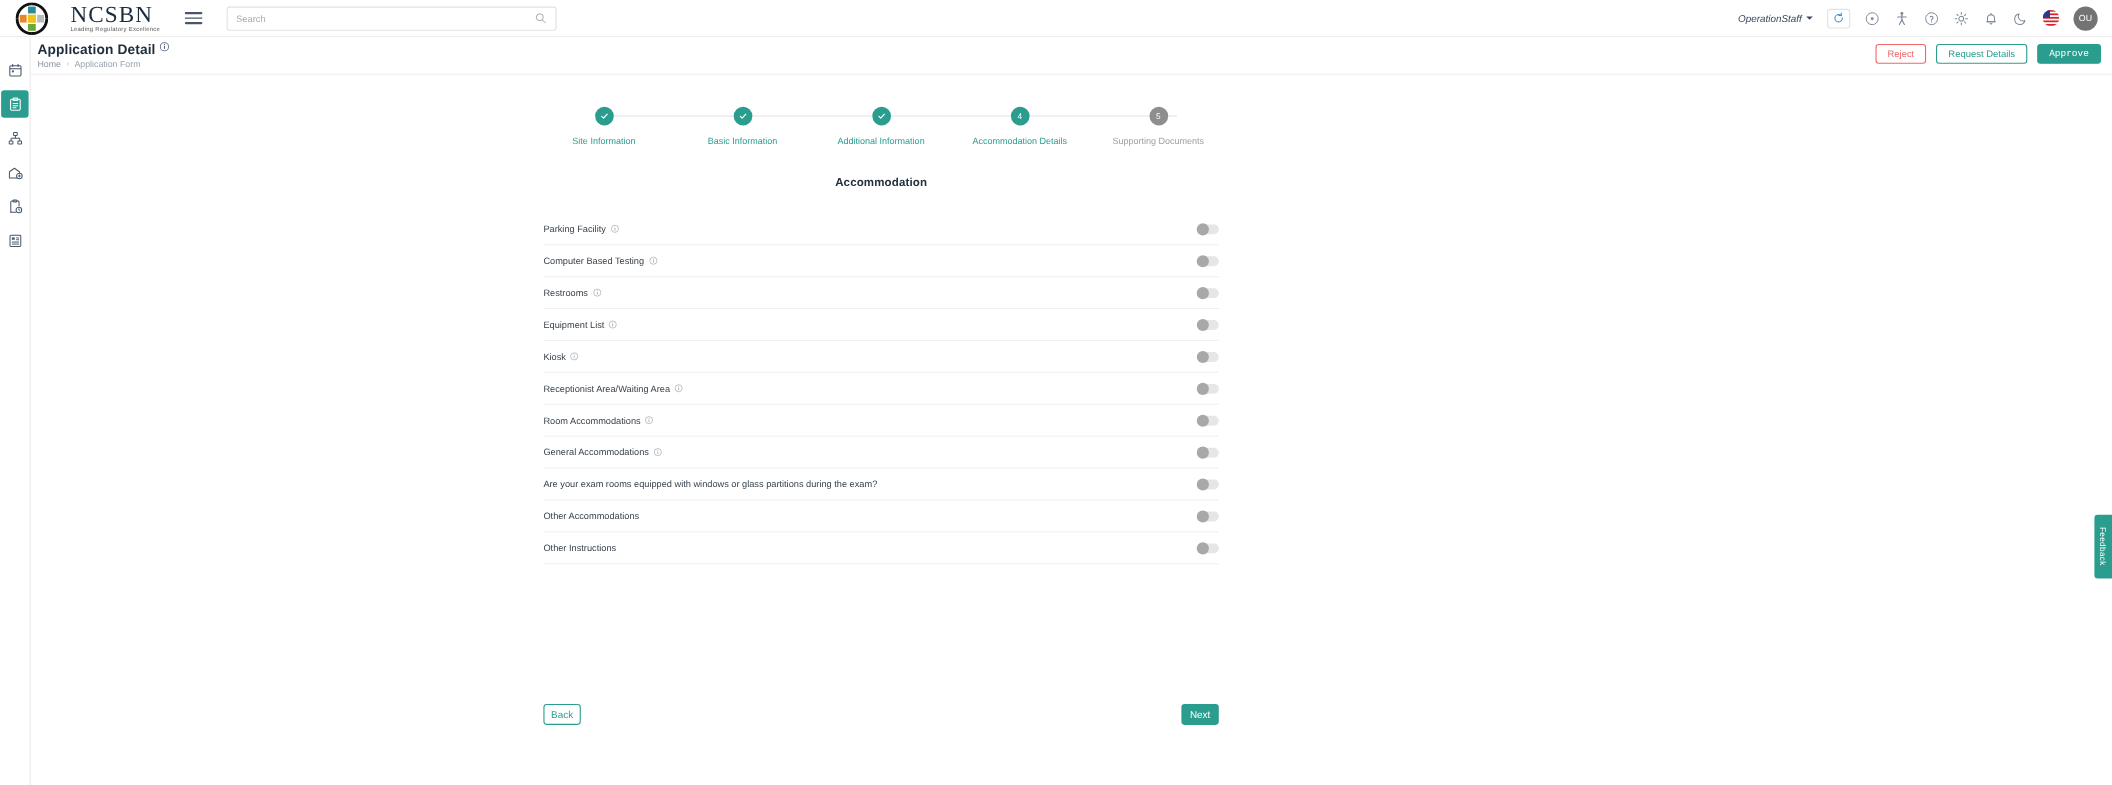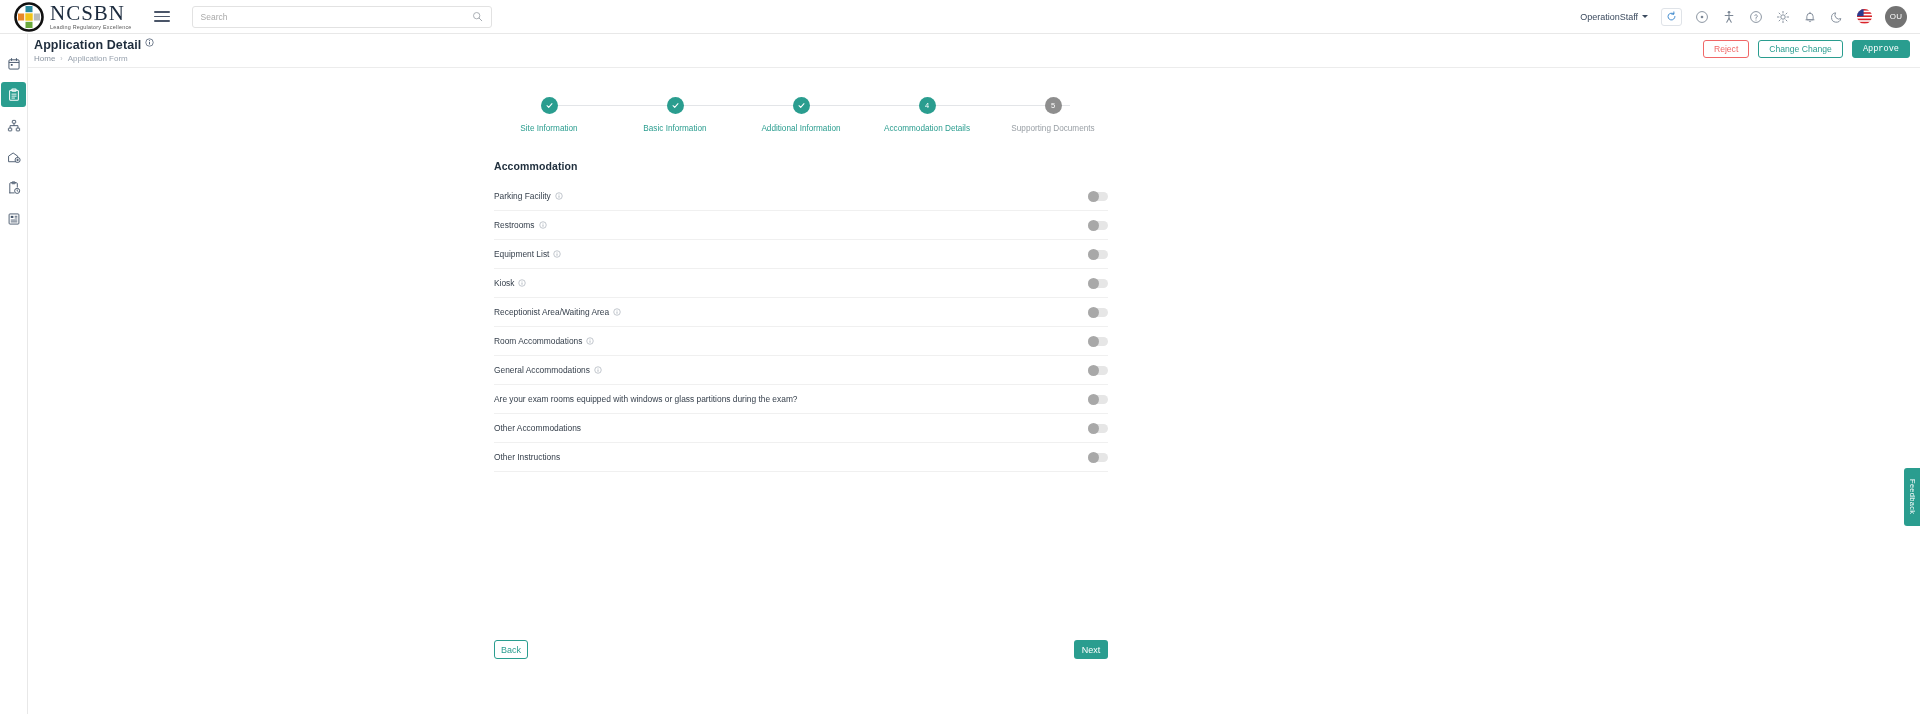--- a/index.html
+++ b/index.html
@@ -13,21 +13,21 @@
 
   
   .topbar {
     position: absolute; top: 0; left: 0; width: 1920px; height: 34px;
     background: #ffffff; border-bottom: 1px solid #e8e8e8;
     display: flex; align-items: center;
   }
   .logo-wrap { display: flex; align-items: center; margin-left: 14px; }
   .logo-mark { position: relative; width: 30px; height: 30px; }
   .logo-mark svg { display: block; }
-  .logo-text { margin-left: 6px; line-height: 1; }
+  .logo-text { margin-left: 20px; line-height: 1; }
   .logo-title {
     font-family: "Liberation Serif", serif;
     font-size: 21px; letter-spacing: 1px; color: #1b2a3d; font-weight: 400;
   }
   .logo-tag { font-size: 5.4px; color: #5a5a5a; letter-spacing: .25px; margin-top: 1px; }
 
   .hamburger { margin-left: 22px; width: 16px; cursor: pointer; }
   .hamburger span { display: block; height: 1.6px; background: #4a5568; margin: 3.2px 0; border-radius: 1px; }
 
   .search-box {
@@ -38,21 +38,21 @@
   .search-box input {
     border: none; outline: none; flex: 1; font-size: 8.5px; color: #333;
     font-family: "Liberation Sans", sans-serif; background: transparent;
   }
   .search-box input::placeholder { color: #a9a9a9; }
   .search-ico { width: 11px; height: 11px; flex: 0 0 auto; }
 
   .topbar-right {
     margin-left: auto; display: flex; align-items: center; gap: 13px; margin-right: 13px;
   }
-  .op-staff { font-size: 9px; color: #3b4a5e; display: flex; align-items: center; gap: 4px; cursor: pointer; }
+  .op-staff { font-size: 9px; color: #3b4a5e; display: flex; align-items: center; gap: 4px; cursor: pointer; font-style: italic; }
   .caret { width: 0; height: 0; border-left: 3px solid transparent; border-right: 3px solid transparent; border-top: 3.5px solid #3b4a5e; }
   .refresh-btn {
     width: 21px; height: 18px; border: 1px solid #dfe3e8; border-radius: 3px;
     display: flex; align-items: center; justify-content: center; cursor: pointer; background: #fff;
   }
   .tb-ico { width: 14px; height: 14px; cursor: pointer; display: block; }
   .flag {
     width: 15px; height: 15px; border-radius: 50%; overflow: hidden; cursor: pointer;
     position: relative; flex: 0 0 auto;
   }
@@ -129,21 +129,21 @@
   .step-label { margin-top: 10px; font-size: 8.2px; white-space: nowrap; }
   .step-label.teal { color: #2a9d8f; }
   .step-label.gray { color: #9aa0a6; }
   .step-line {
     position: absolute; top: 8px; height: 1px; background: #e3e5e8; z-index: 1;
   }
 
   
   .form-area { position: absolute; left: 466px; top: 92px; width: 614px; }
   .section-title {
-    font-size: 10.5px; font-weight: bold; color: #22313f; margin-bottom: 10px; letter-spacing: .1px;
+    font-size: 10.5px; font-weight: bold; color: #22313f; margin-bottom: 22px; letter-spacing: .1px; text-align: center;
   }
   .acc-row {
     display: flex; align-items: center; justify-content: space-between;
     height: 29px; border-bottom: 1px solid #f0f0f0;
   }
   .acc-row:last-child { border-bottom: 1px solid #f0f0f0; }
   .acc-label {
     font-size: 8.4px; color: #37414d; display: flex; align-items: center; gap: 4px; justify-content: flex-end;
   }
   .toggle {
@@ -373,21 +373,21 @@
   </div>
 
   <div class="breadcrumb">
     <span class="bc-home">Home</span>
     <span class="bc-sep">›</span>
     <span class="bc-cur">Application Form</span>
   </div>
 
   <div class="head-actions">
     <div class="btn btn-reject">Reject</div>
-    <div class="btn btn-change">Change Change</div>
+    <div class="btn btn-change">Request Details</div>
     <div class="btn btn-approve">Approve</div>
   </div>
 </div>
 
 <div class="main">
 
   <div class="stepper" id="stepper">
       <div class="step">
         <div class="step-circle done">
           <svg viewBox="0 0 16 16">
@@ -437,20 +437,33 @@
               <circle cx="8" cy="4.7" r=".9" fill="#9aa3ad"></circle>
               <rect x="7.25" y="6.7" width="1.5" height="4.8" rx=".6" fill="#9aa3ad"></rect>
             </svg>
           </div>
           <div class="toggle">
             <div class="knob"></div>
           </div>
         </div>
         <div class="acc-row">
           <div class="acc-label">
+            <span>Computer Based Testing</span>
+            <svg width="8" height="8" viewBox="0 0 16 16">
+              <circle cx="8" cy="8" r="6.5" fill="none" stroke="#9aa3ad" stroke-width="1.2"></circle>
+              <circle cx="8" cy="4.7" r=".9" fill="#9aa3ad"></circle>
+              <rect x="7.25" y="6.7" width="1.5" height="4.8" rx=".6" fill="#9aa3ad"></rect>
+            </svg>
+          </div>
+          <div class="toggle">
+            <div class="knob"></div>
+          </div>
+        </div>
+        <div class="acc-row">
+          <div class="acc-label">
             <span>Restrooms</span>
             <svg width="8" height="8" viewBox="0 0 16 16">
               <circle cx="8" cy="8" r="6.5" fill="none" stroke="#9aa3ad" stroke-width="1.2"></circle>
               <circle cx="8" cy="4.7" r=".9" fill="#9aa3ad"></circle>
               <rect x="7.25" y="6.7" width="1.5" height="4.8" rx=".6" fill="#9aa3ad"></rect>
             </svg>
           </div>
           <div class="toggle">
             <div class="knob"></div>
           </div>

